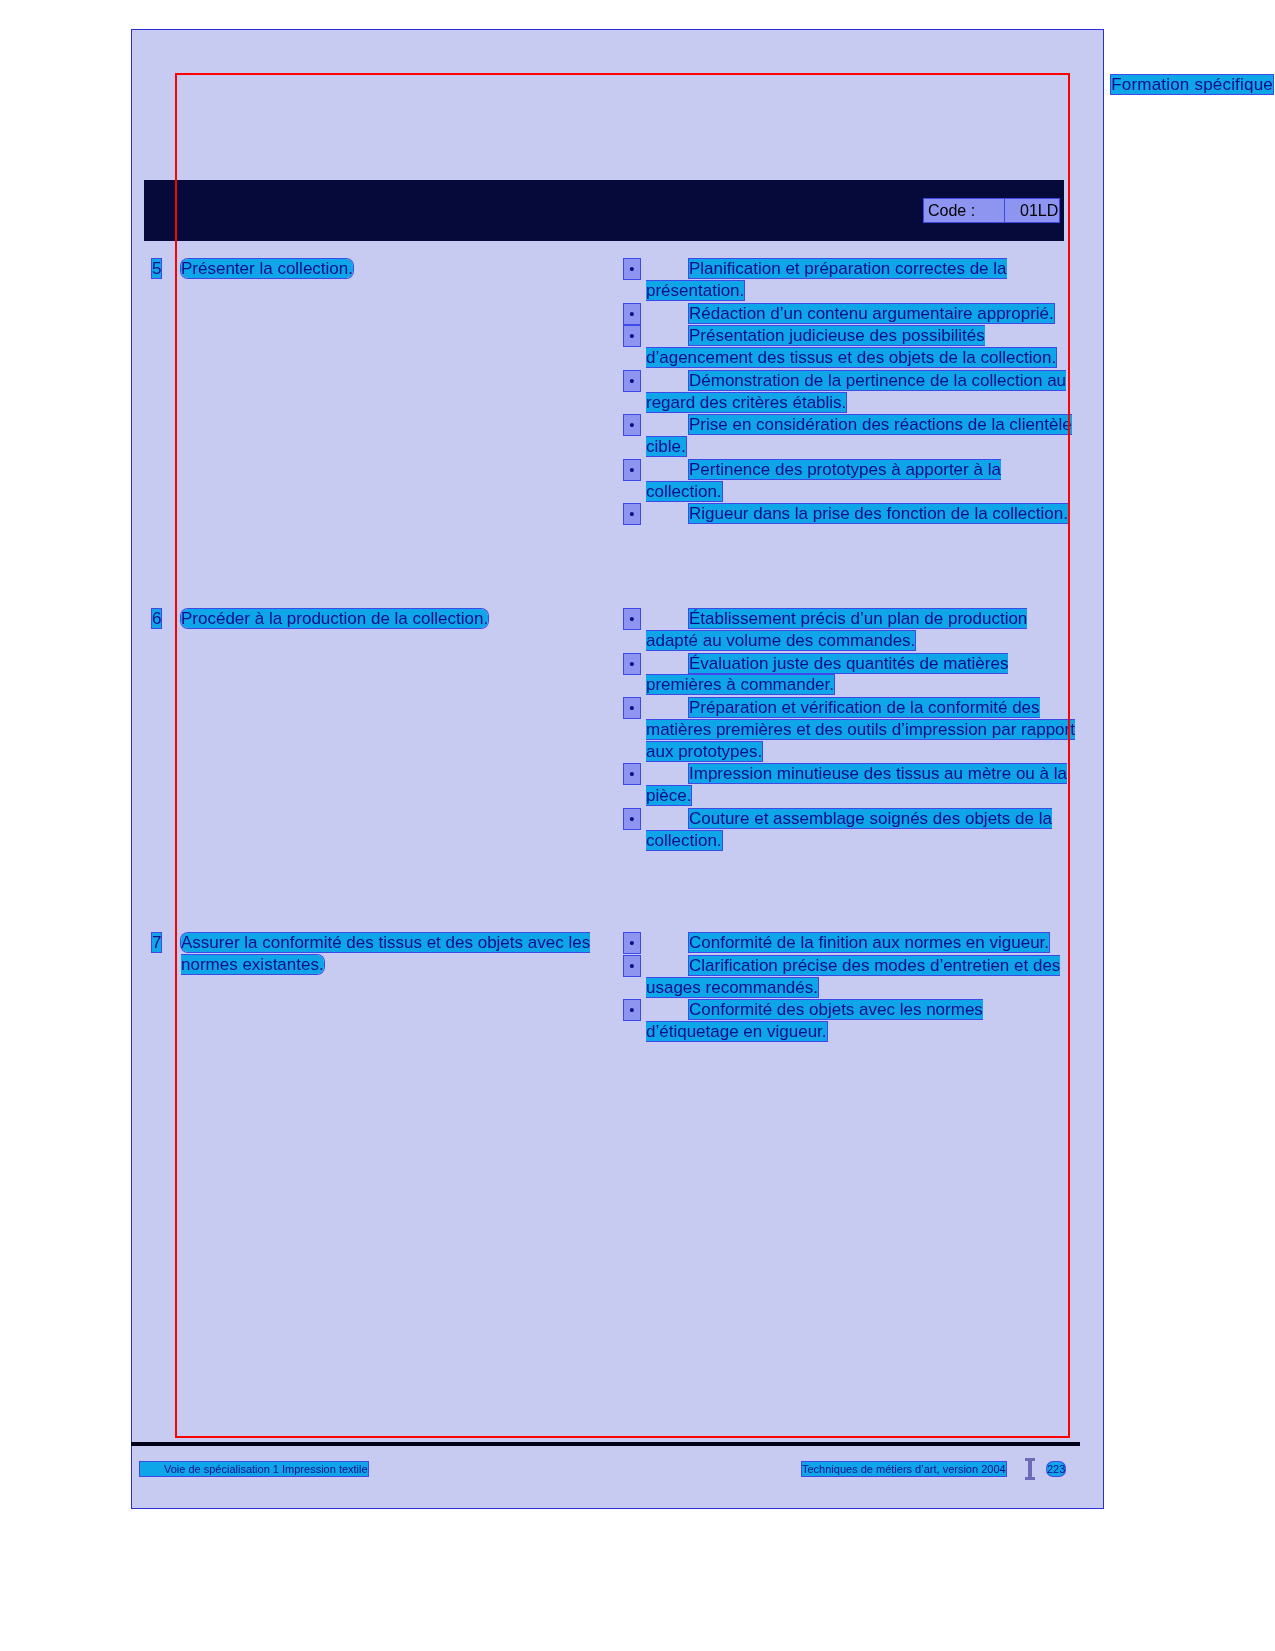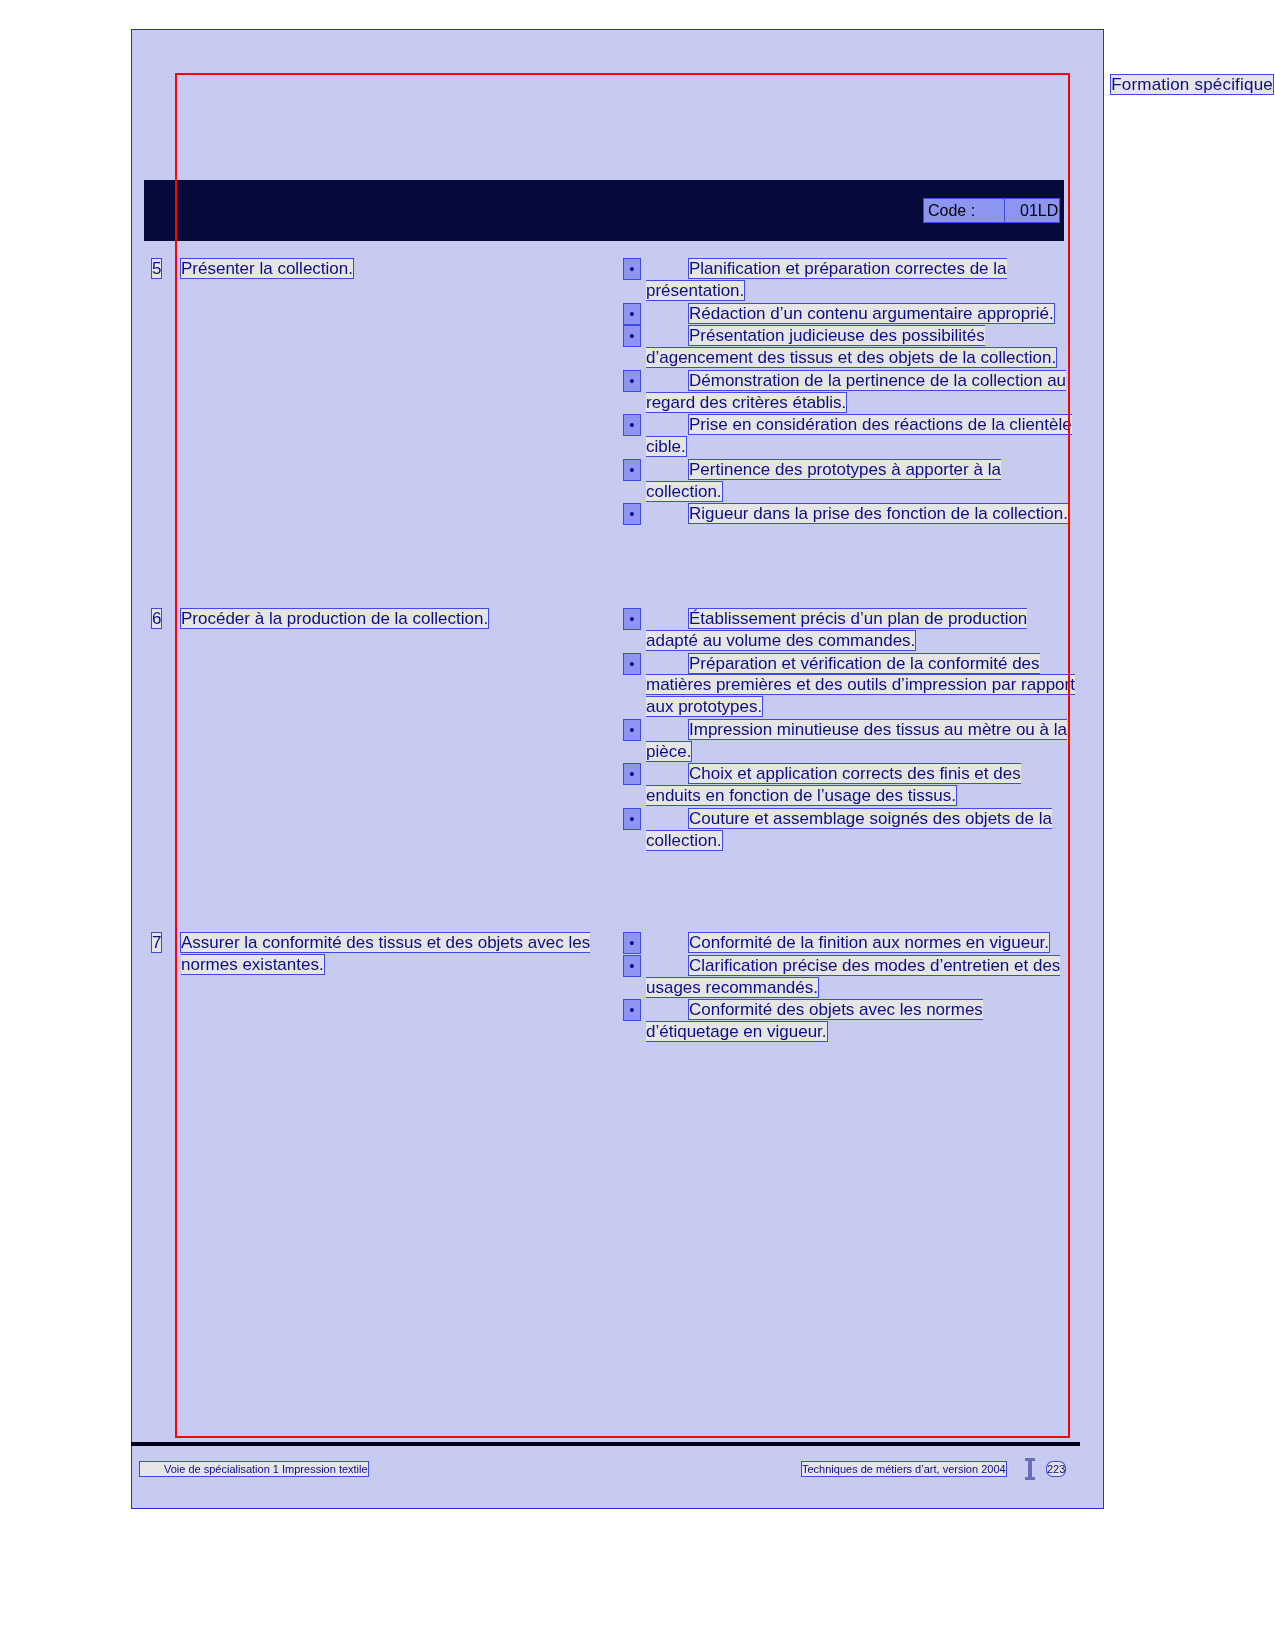--- a/index.html
+++ b/index.html
@@ -32,21 +32,21 @@
     left: 175px;
     top: 73px;
     width: 895px;
     height: 1365px;
     border: 2px solid #ff0000;
     box-sizing: border-box;
     pointer-events: none;
   }
   
   .sel {
-    background: #e5e5e5;
+    background: #0ea5e9;
     color: #0d0d8a;
     box-shadow: 0 0 0 1px #3f49e8;
     display: inline;
     line-height: 1.28;
   }
   .hdr-right {
     position: absolute;
     right: 2px;
     top: 74px;
     font-size: 17px;
@@ -107,21 +107,21 @@
     width: 22px;
     font-size: 17px;
     text-align: left;
   }
   .stmt {
     position: absolute;
     left: 181px;
     width: 430px;
     font-size: 17px;
   }
-  .stmt .sel { display: inline; }
+  .stmt .sel { display: inline; border-radius: 7px; }
   .crit {
     position: absolute;
     left: 624px;
     width: 452px;
     font-size: 17px;
   }
   .crit-item {
     position: relative;
     padding-left: 22px;
     margin-bottom: 1px;
@@ -255,32 +255,32 @@
     <div class="row" style="top:608px;">
       <div class="num"><span class="sel">6</span></div>
       <div class="stmt"><span class="sel">Procéder à la production de la collection.</span></div>
       <div class="crit">
         <div class="crit-item">
           <span class="crit-bullet">•</span>
           <span class="sel crit-text">Établissement précis d’un plan de production adapté au volume des  commandes.</span>
         </div>
         <div class="crit-item">
           <span class="crit-bullet">•</span>
+          <span class="sel crit-text">Évaluation juste des quantités de matières premières à commander.</span>
         </div>
         <div class="crit-item">
           <span class="crit-bullet">•</span>
           <span class="sel crit-text">Préparation et vérification de la conformité des matières premières et des outils d’impression par rapport aux prototypes.</span>
         </div>
         <div class="crit-item">
           <span class="crit-bullet">•</span>
           <span class="sel crit-text">Impression minutieuse des tissus au mètre ou à la pièce.</span>
         </div>
         <div class="crit-item">
           <span class="crit-bullet">•</span>
-          <span class="sel crit-text">Choix et application corrects des finis et des enduits en fonction de l’usage des tissus.</span>
         </div>
         <div class="crit-item">
           <span class="crit-bullet">•</span>
           <span class="sel crit-text">Couture et assemblage soignés des objets de la collection.</span>
         </div>
       </div>
     </div>
 
     <div class="row" style="top:932px;">
       <div class="num"><span class="sel">7</span></div>

